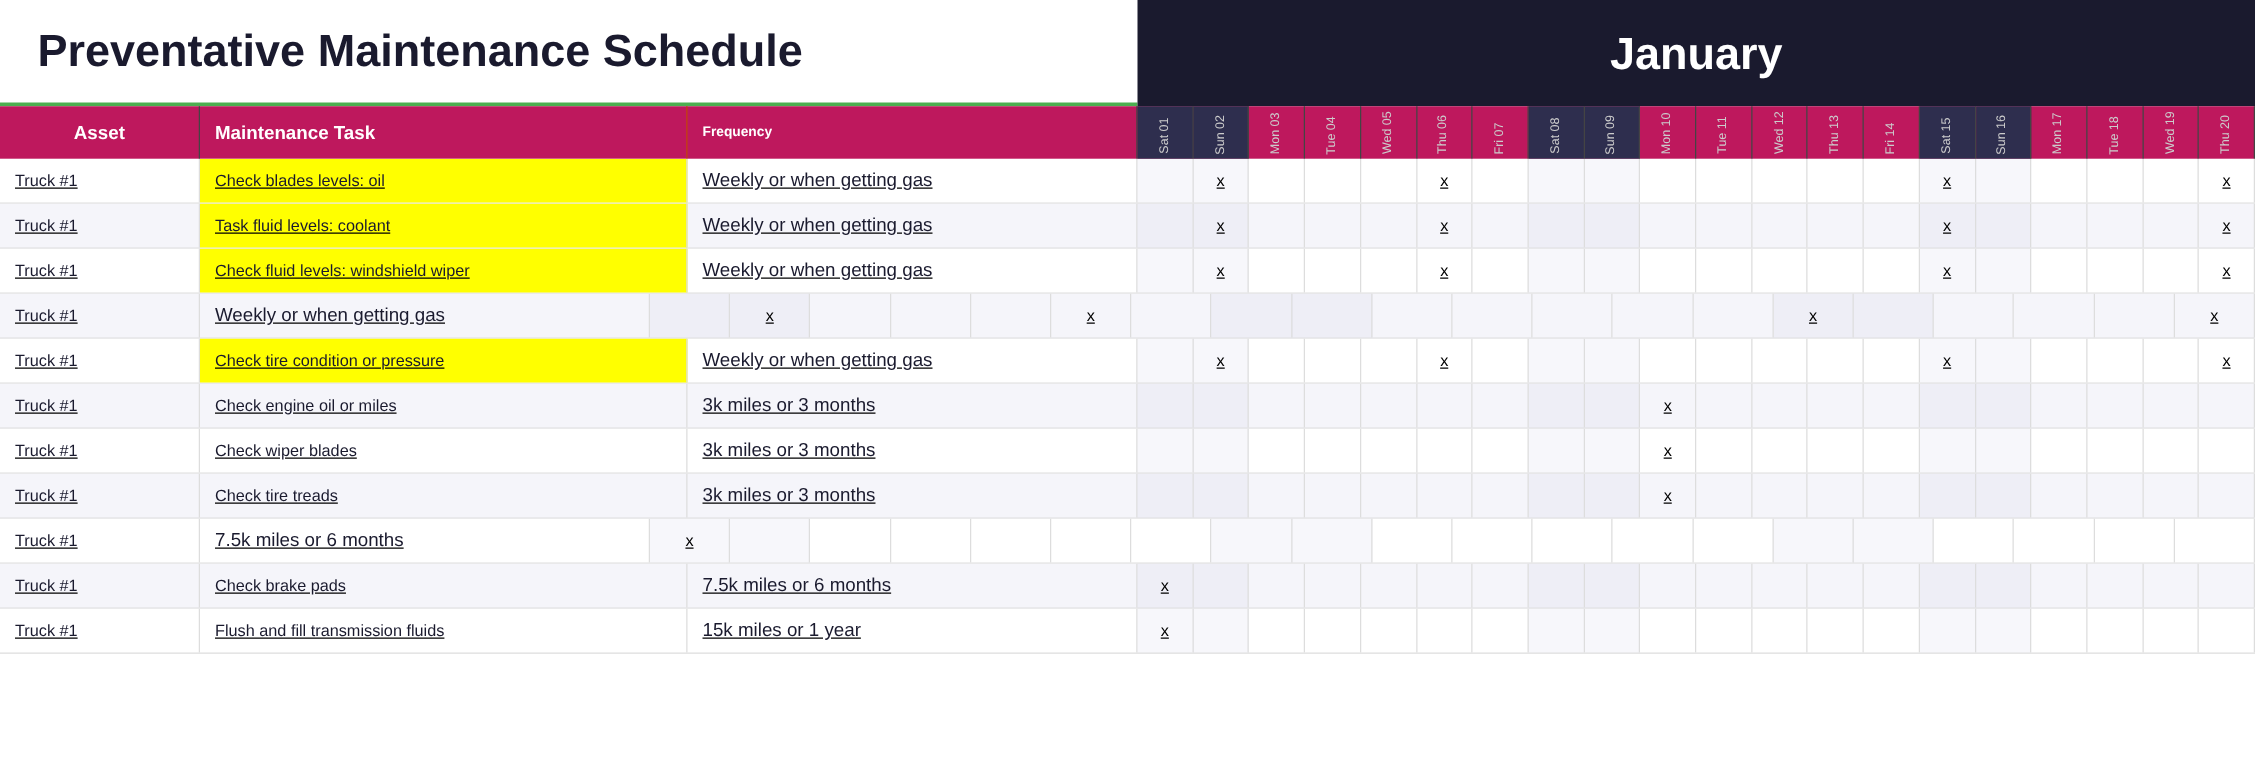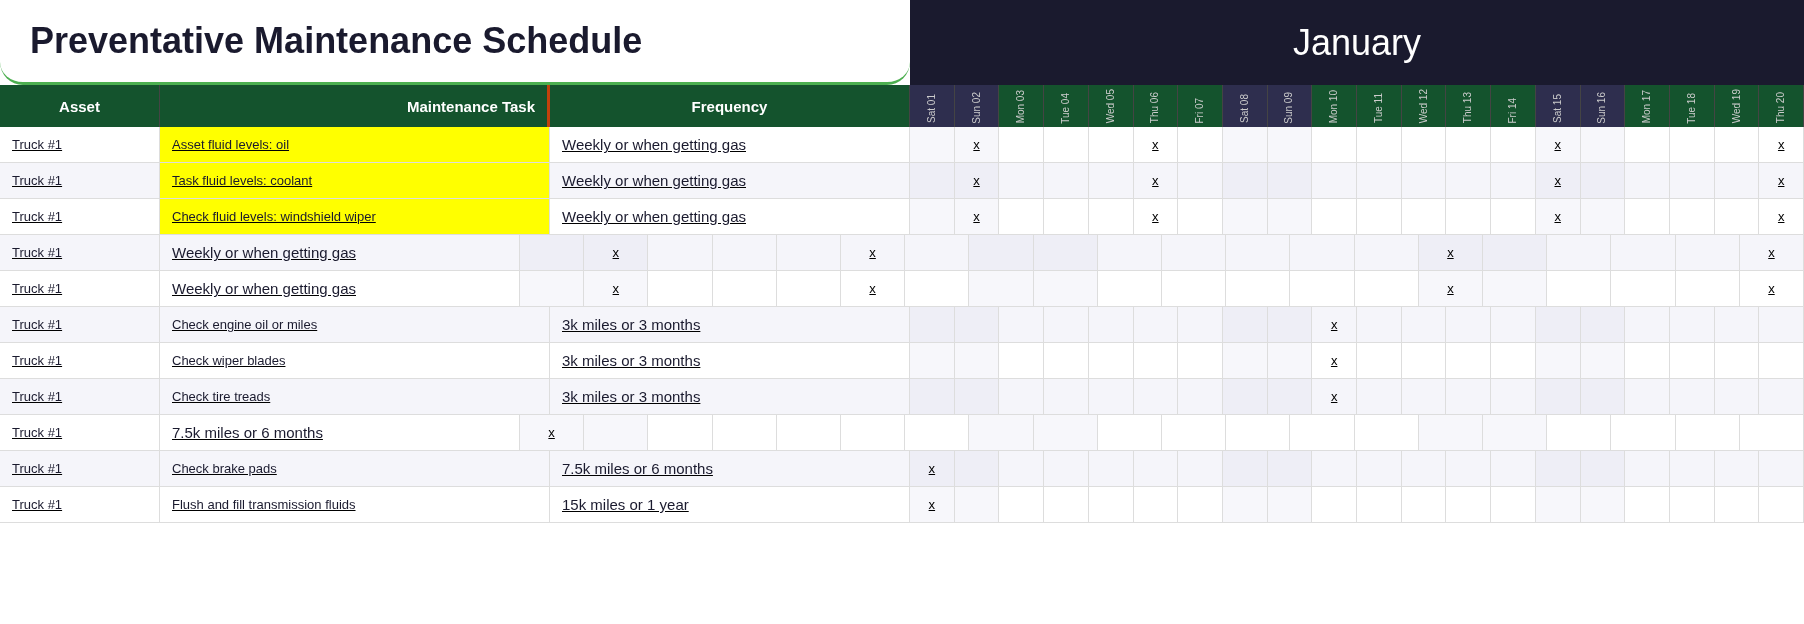--- a/index.html
+++ b/index.html
@@ -19,48 +19,47 @@
       width: 100%;
     }
 
     .title-area {
       background: #fff;
       padding: 20px 30px;
       flex: 0 0 910px;
       display: flex;
       align-items: center;
       border-bottom: 3px solid #4CAF50;
-      border-radius: 23px;
     }
 
     .page-title {
       font-size: 36px;
       font-weight: bold;
       color: #1a1a2e;
     }
 
     .month-area {
       flex: 1;
       background: #1a1a2e;
       display: flex;
       align-items: center;
       justify-content: center;
     }
 
     .month-title {
       font-size: 36px;
-      font-weight: normal;
+      font-weight: bold;
       color: #fff;
     }
 
     
     .header-row {
       display: flex;
       width: 100%;
-      background: #14532d;
+      background: #be185d;
     }
 
     .col-asset {
       flex: 0 0 160px;
       color: #fff;
       font-weight: bold;
       font-size: 15px;
       padding: 8px 12px;
       display: flex;
       align-items: center;
@@ -69,33 +68,32 @@
     }
 
     .col-task {
       flex: 0 0 390px;
       color: #fff;
       font-weight: bold;
       font-size: 15px;
       padding: 8px 12px;
       display: flex;
       align-items: center;
-      justify-content: flex-end;
-      border-right: 3px solid #c2410c;
+      justify-content: flex-start;
+      border-right: 1px solid #c2410c;
     }
 
     .col-freq {
       flex: 0 0 360px;
       color: #fff;
       font-weight: bold;
-      font-size: 15px;
+      font-size: 11px;
       padding: 0 12px;
       display: flex;
       align-items: center;
-      justify-content: center;
       border-right: 1px solid #444;
     }
 
     .day-cols {
       flex: 1;
       display: flex;
     }
 
     .day-col-header {
       flex: 1;
@@ -283,21 +281,21 @@
         <div class="day-col-header">
           <span class="day-label">Thu 20</span>
         </div>
       </div>
   </div>
 
   <div class="data-rows" id="data-rows">
 
   <div class="data-row">
         <div class="cell-asset">Truck #1</div>
-        <div class="cell-task highlight">Asset fluid levels: oil</div>
+        <div class="cell-task highlight">Check blades levels: oil</div>
         <div class="cell-freq">Weekly or when getting gas</div>
         <div class="day-cells">
           <div class="day-cell weekend"></div>
           <div class="day-cell weekend">x</div>
           <div class="day-cell"></div>
           <div class="day-cell"></div>
           <div class="day-cell"></div>
           <div class="day-cell">x</div>
           <div class="day-cell"></div>
           <div class="day-cell weekend"></div>
@@ -390,20 +388,21 @@
           <div class="day-cell weekend">x</div>
           <div class="day-cell weekend"></div>
           <div class="day-cell"></div>
           <div class="day-cell"></div>
           <div class="day-cell"></div>
           <div class="day-cell">x</div>
         </div>
       </div>
       <div class="data-row">
         <div class="cell-asset">Truck #1</div>
+        <div class="cell-task highlight">Check tire condition or pressure</div>
         <div class="cell-freq">Weekly or when getting gas</div>
         <div class="day-cells">
           <div class="day-cell weekend"></div>
           <div class="day-cell weekend">x</div>
           <div class="day-cell"></div>
           <div class="day-cell"></div>
           <div class="day-cell"></div>
           <div class="day-cell">x</div>
           <div class="day-cell"></div>
           <div class="day-cell weekend"></div>

